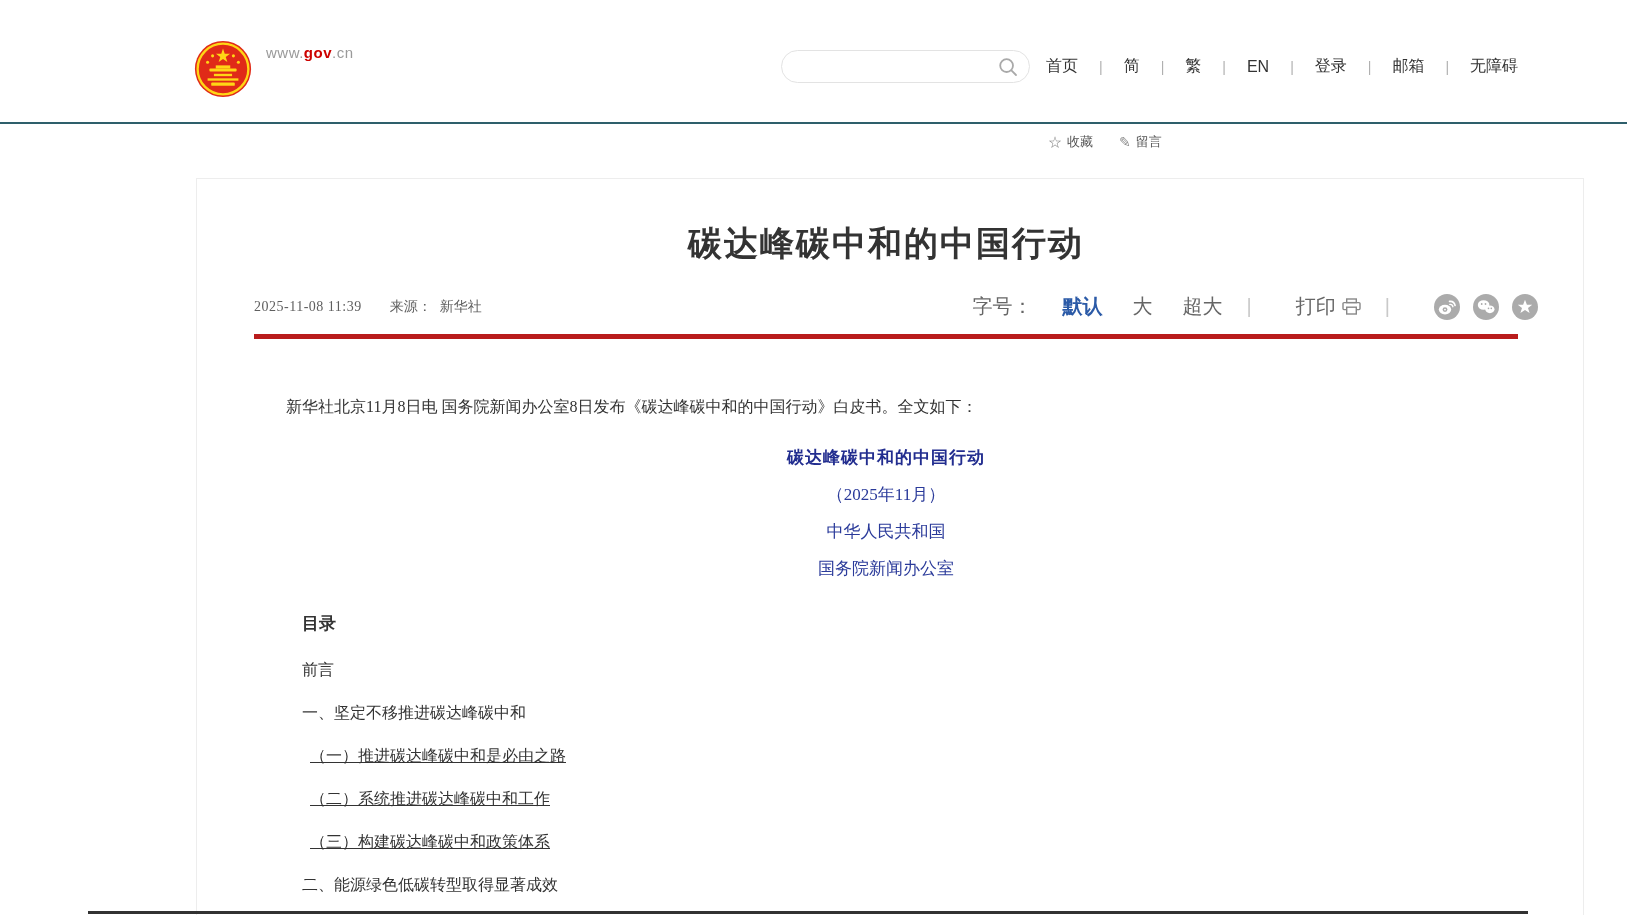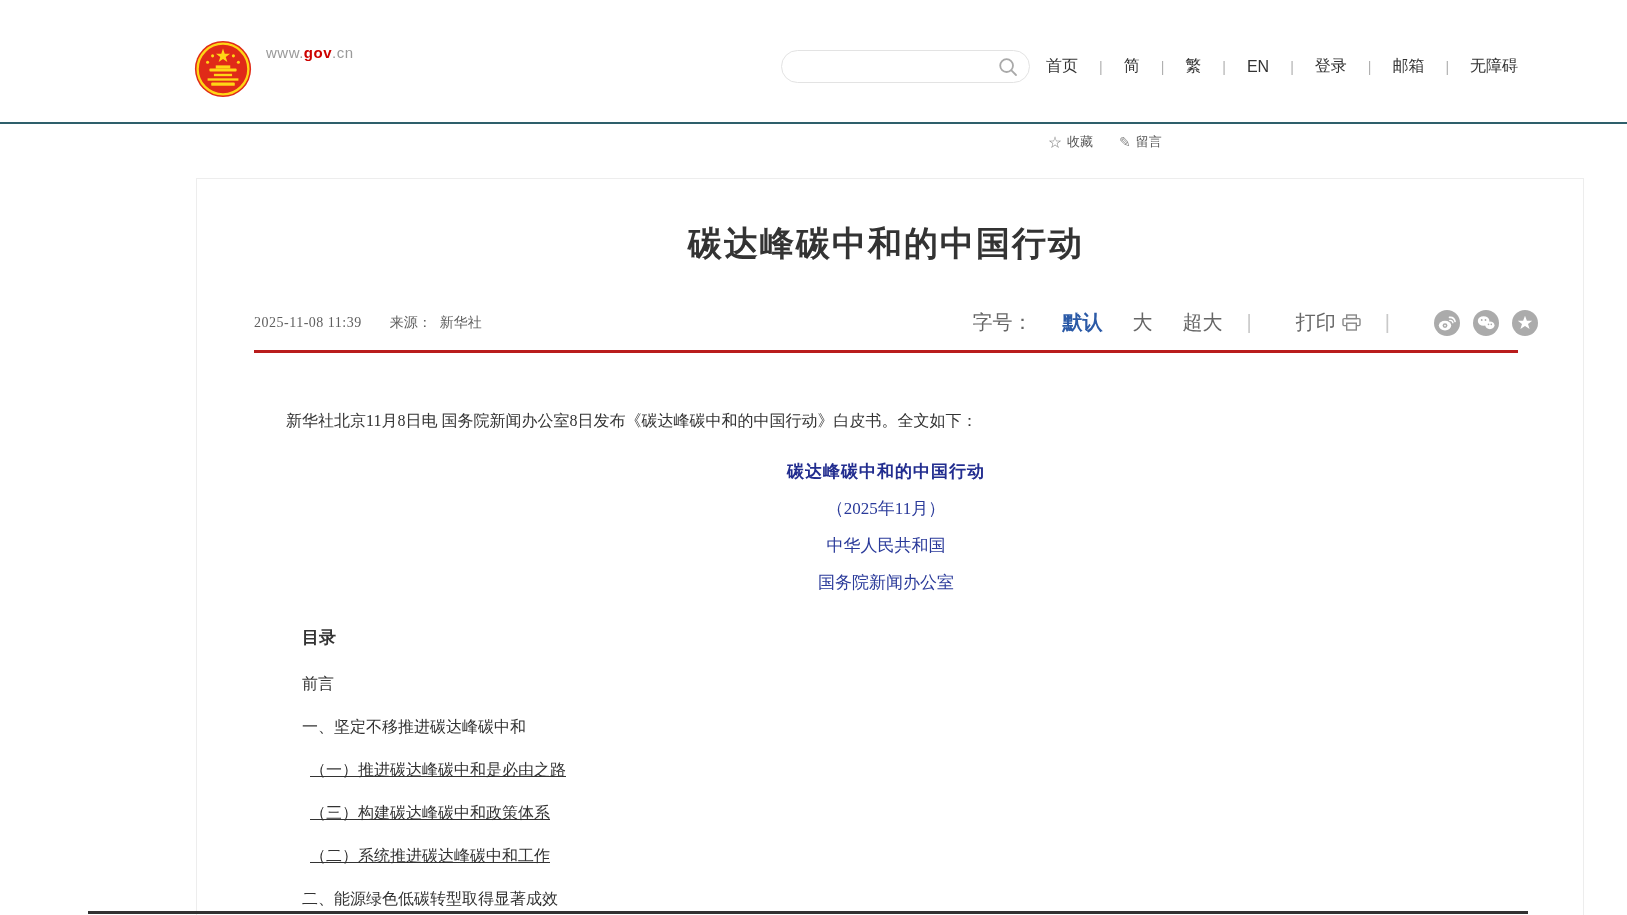--- a/index.html
+++ b/index.html
@@ -43,22 +43,22 @@
   .article {
     position:absolute; top:178px; left:196px; width:1388px; height:737px;
     background:#fff; border:1px solid #ededed; border-bottom:none;
     padding:0 65px 0 57px;
   }
   .article-title {
     margin-top:42px; text-align:center; font-size:34px; font-weight:bold;
     color:#333; letter-spacing:2px; font-family:"Liberation Sans", sans-serif;
   }
   .meta {
-    margin-top:42px; display:flex; justify-content:space-between; align-items:center;
-    padding-bottom:14px; border-bottom:3px solid #b91c1c;
+    margin-top:26px; display:flex; justify-content:space-between; align-items:center;
+    padding-bottom:14px; border-bottom:5px solid #b91c1c;
     font-size:14px; color:#5f5f5f; font-family:"Liberation Serif", serif;
   }
   .meta-left { display:flex; align-items:center; gap:8px; }
   .meta-left .date { letter-spacing:0.5px; }
   .meta-left .src-label { margin-left:20px; }
   .meta-right { display:flex; align-items:center; gap:10px; font-family:"Liberation Sans", sans-serif; font-size:20px; color:#666; }
   .meta-right a { text-decoration:none; color:#666; cursor:pointer;padding-left:20px; }
   .meta-right a.fs-default { color:#2b5aa7; font-weight:bold; }
   .meta-right .sep { color:#c9c9c9; margin:0 14px; }
   .print-link { display:flex; align-items:center; gap:6px; }
@@ -210,21 +210,21 @@
     <div class="doc-line">中华人民共和国</div>
     <div class="doc-line">国务院新闻办公室</div>
   </div>
 
   <div class="toc-heading">目录</div>
 
   <ul class="toc">
     <li class="lv1">前言</li>
     <li class="lv1">一、坚定不移推进碳达峰碳中和</li>
     <li class="lv2">（一）推进碳达峰碳中和是必由之路</li>
+    <li class="lv2">（二）系统推进碳达峰碳中和工作</li>
     <li class="lv2">（三）构建碳达峰碳中和政策体系</li>
-    <li class="lv2">（二）系统推进碳达峰碳中和工作</li>
     <li class="lv1">二、能源绿色低碳转型取得显著成效</li>
     <li class="lv2">（一）非化石能源实现跃升发展</li>
   </ul>
 
 </main>
 
 <div class="footer-line"></div>
 
 </body></html>

